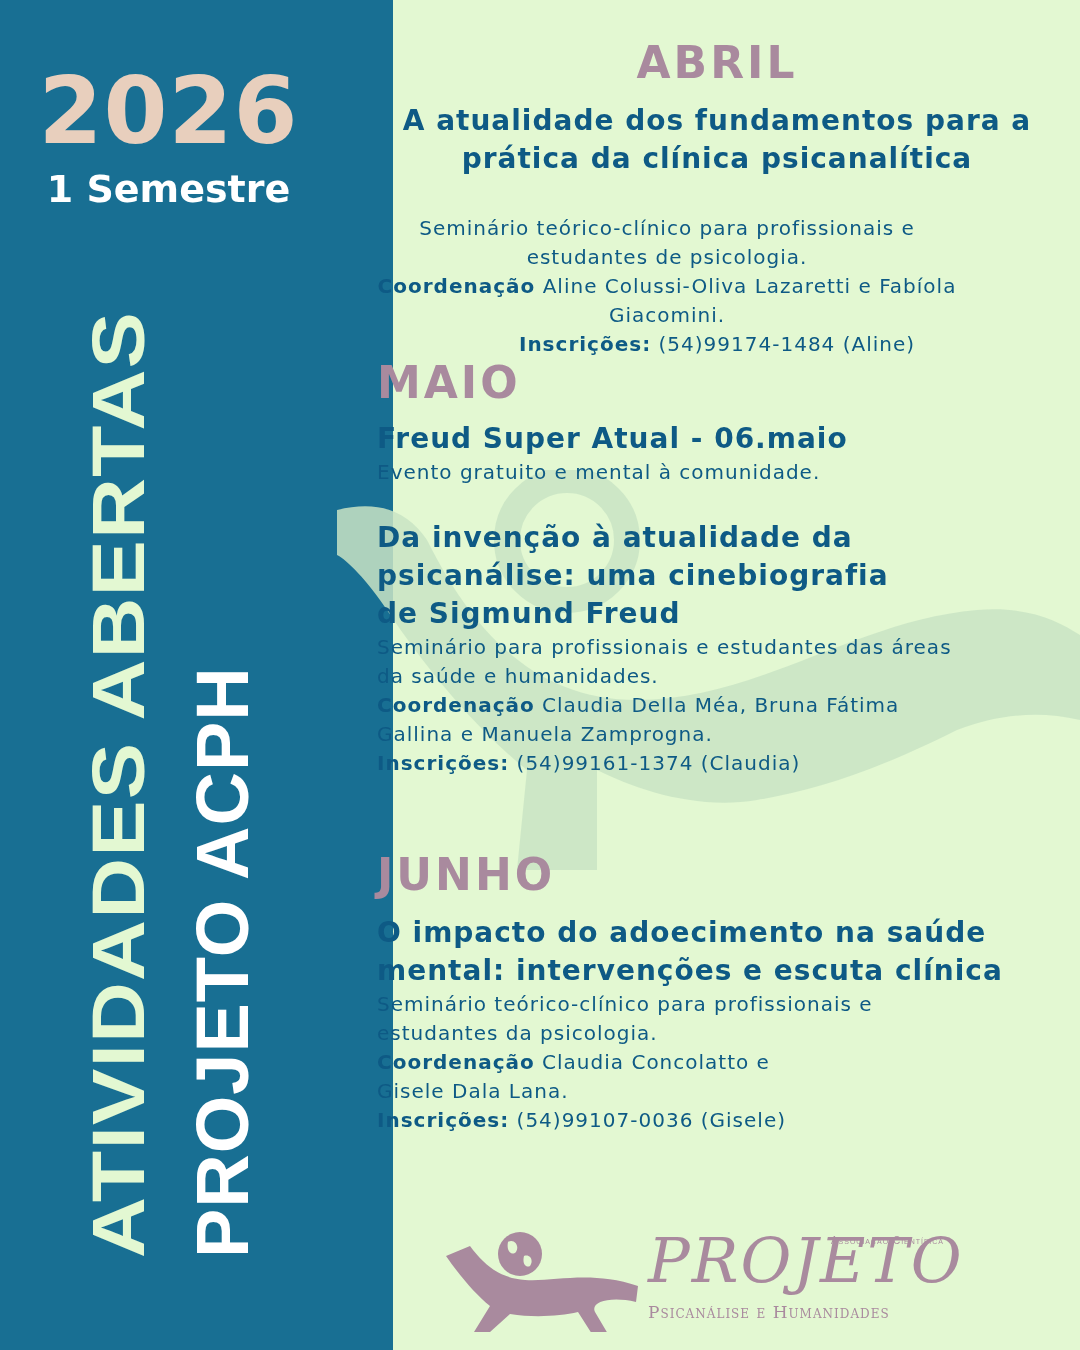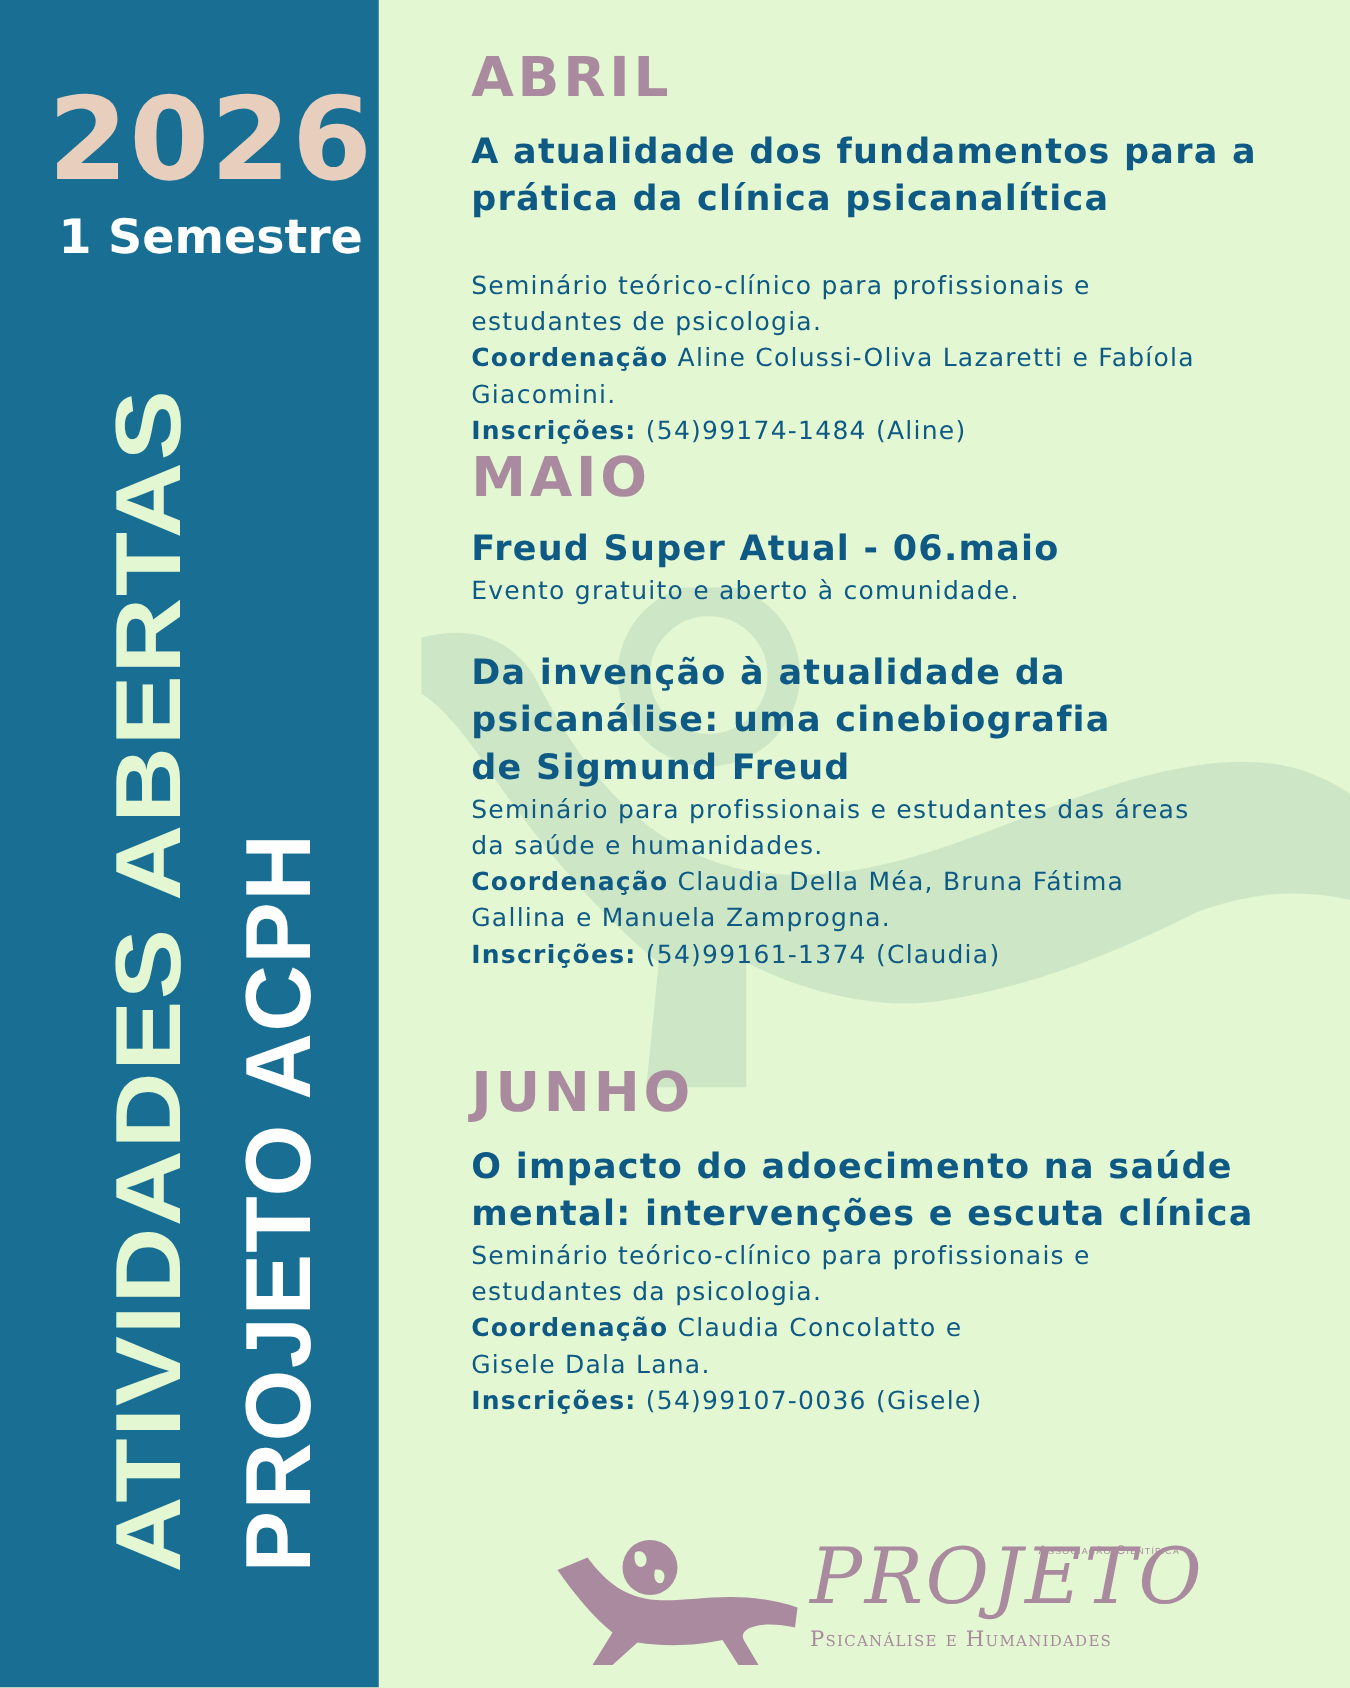--- a/index.html
+++ b/index.html
@@ -4,21 +4,21 @@
   <style>
     * { box-sizing: border-box; margin: 0; padding: 0; }
     html, body { width: 1080px; height: 1350px; overflow: hidden; }
     body {
       position: relative;
       background: #e3f8d2;
       font-family: "DejaVu Sans", sans-serif;
     }
     .left-panel {
       position: absolute; left: 0; top: 0;
-      width: 303px; height: 1350px;
+      width: 393px; height: 1350px;
       background: #186f93;
     }
     .year {
       position: absolute; left: 0; width: 337px; top: 66px;
       text-align: center;
       font-family: "DejaVu Sans", sans-serif;
       font-weight: bold;
       font-size: 92px; letter-spacing: 1px;
       color: #e8cfbd;
       line-height: 1;
@@ -83,21 +83,21 @@
     }
     .event-line {
       font-family: "DejaVu Sans", sans-serif;
       font-size: 20px;
       letter-spacing: 1px;
       line-height: 29px;
       color: #0e5a85;
     }
     .event-line b { font-weight: bold; }
 
-    .abril-block { position: absolute; top: 0; }
+    .abril-block { position: absolute; top: 0; text-align: center; }
     .maio-block { position: absolute; top: 320px; }
     .junho-block { position: absolute; top: 812px; }
 
     .logo {
       position: absolute; left: 440px; top: 1216px;
       width: 510px; height: 116px;
     }
     .logo-assoc {
       position: absolute; right: 6px; top: 19px;
       font-family: Liberation Sans, sans-serif;
@@ -145,21 +145,21 @@
     </div>
     <div class="event-line">
       <b>Inscrições:</b>
       <span>(54)99174-1484 (Aline)</span>
     </div>
   </div>
 
   <div class="maio-block">
     <div class="month">MAIO</div>
     <div class="event-title" style="margin-top:14px;">Freud Super Atual - 06.maio</div>
-    <div class="event-line">Evento gratuito e aberto à comunidade.</div>
+    <div class="event-line">Evento gratuito e mental à comunidade.</div>
 
     <div class="event-title" style="margin-top:32px; width:560px;">Da invenção à atualidade da psicanálise: uma cinebiografia de Sigmund Freud</div>
     <div class="event-line" style="width:600px;">Seminário para profissionais e estudantes das áreas da saúde e humanidades.</div>
     <div class="event-line" style="width:580px;">
       <b>Coordenação</b>
       <span>Claudia Della Méa, Bruna Fátima Gallina e Manuela Zamprogna.</span>
     </div>
     <div class="event-line">
       <b>Inscrições:</b>
       <span>(54)99161-1374 (Claudia)</span>

